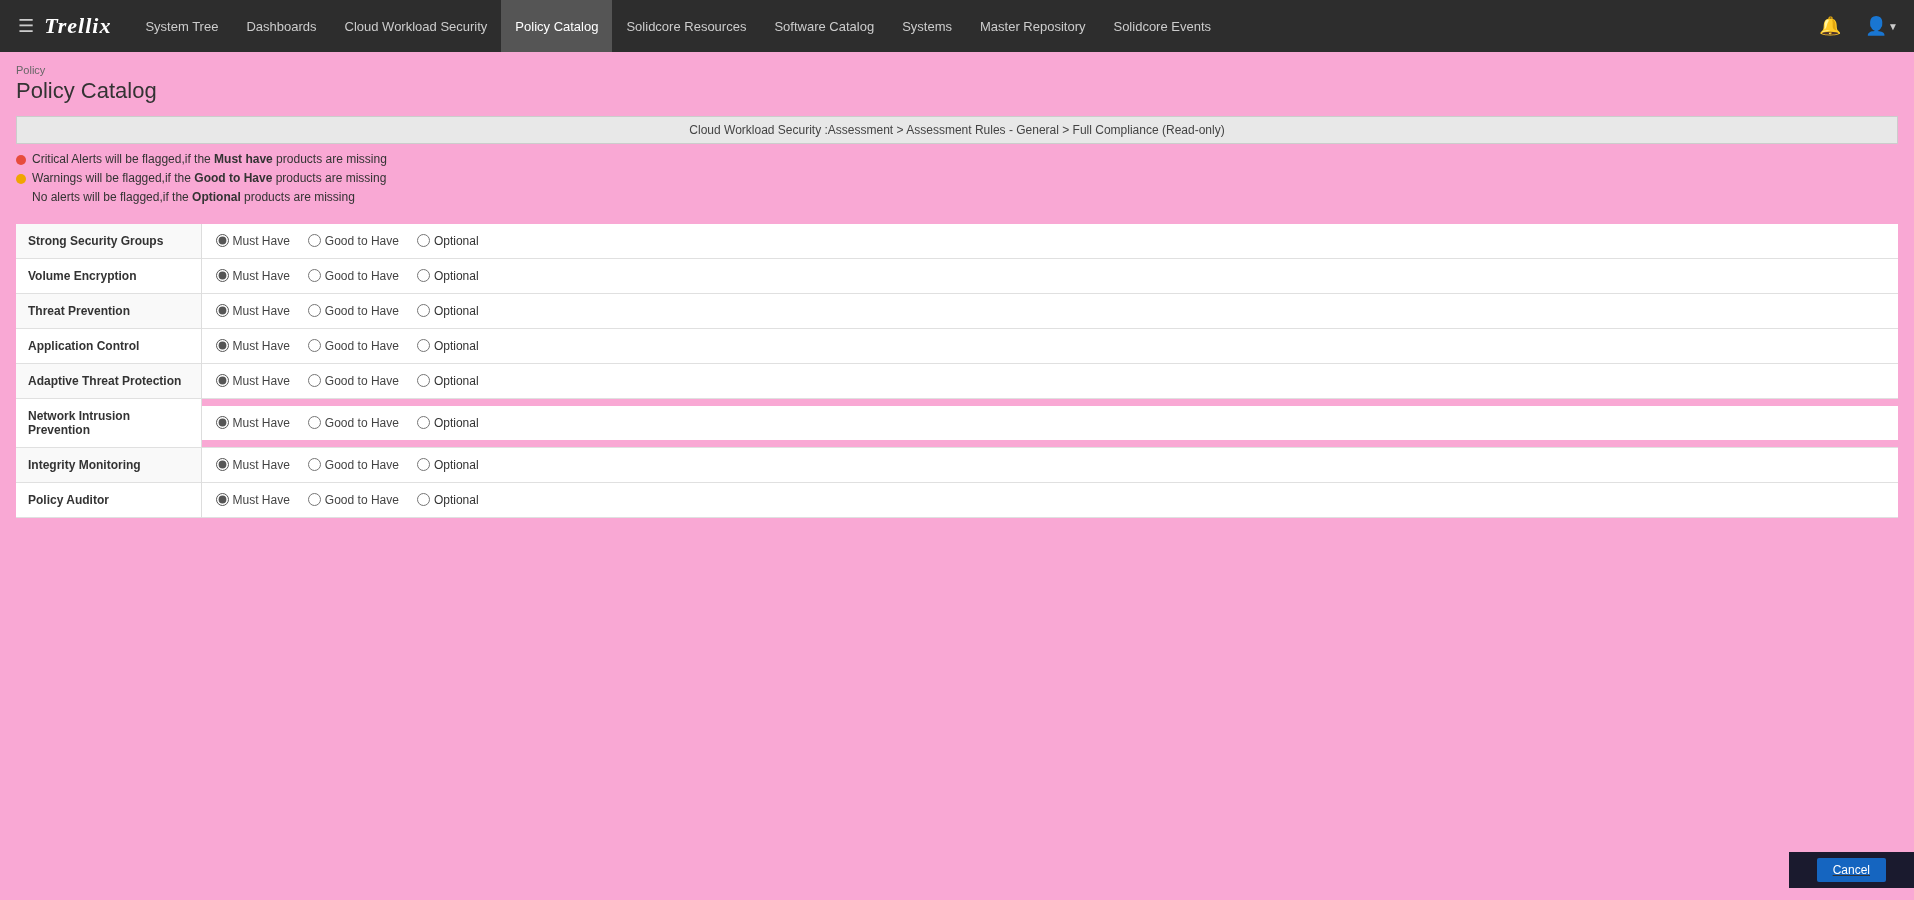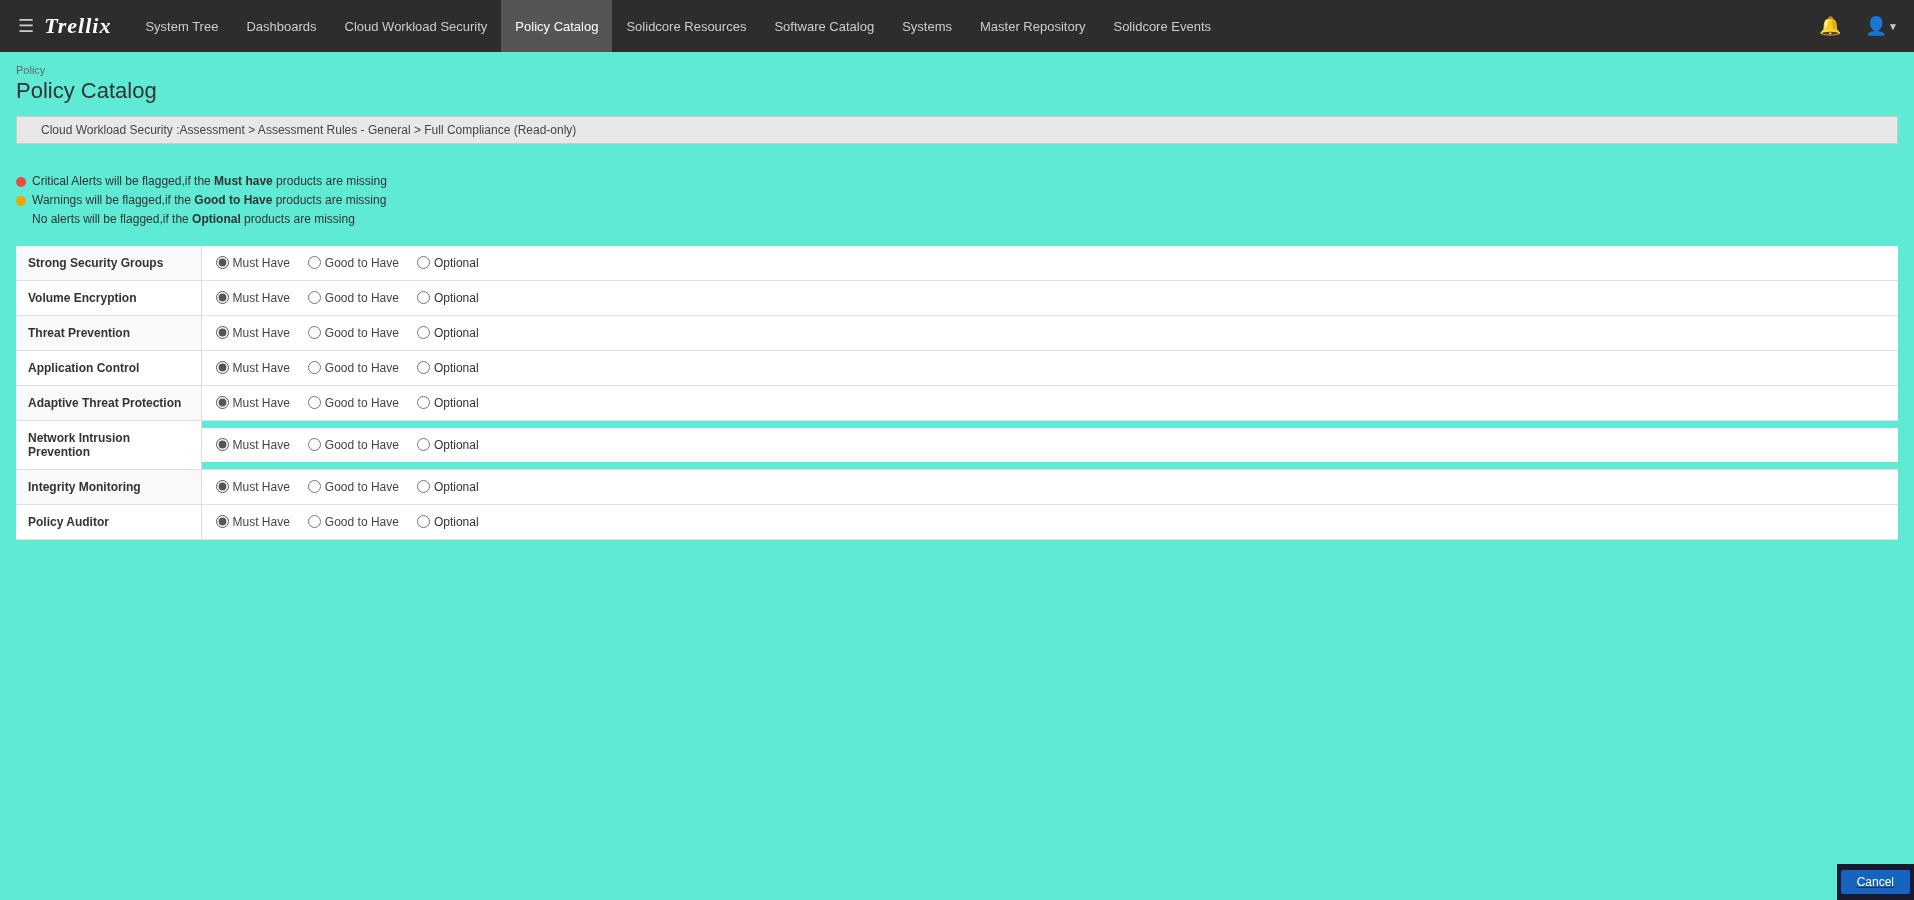--- a/index.html
+++ b/index.html
@@ -73,43 +73,44 @@
       cursor: pointer;
       font-size: 18px;
       padding: 4px 8px;
       display: flex;
       align-items: center;
     }
 
     
     .page-container {
       padding: 12px 16px;
-      background: #5eead4;
+      background: #f9a8d4;
       min-height: calc(100vh - 52px);
     }
     .breadcrumb-label {
       font-size: 11px;
       color: #666;
       margin-bottom: 2px;
     }
     .page-title {
       font-size: 22px;
       color: #333;
       font-weight: normal;
       margin-bottom: 12px;
     }
 
     
     .breadcrumb-bar {
       background: #e8e8e8;
       border: 1px solid #ccc;
-      padding: 6px 24px;
+      padding: 6px 4px;
       font-size: 12px;
       color: #444;
-      margin-bottom: 28px;
+      margin-bottom: 6px;
+      text-align: center;
     }
 
     
     .info-messages {
       margin-bottom: 16px;
       font-size: 12px;
     }
     .info-row {
       display: flex;
       align-items: center;
@@ -162,24 +163,24 @@
       accent-color: #555;
       cursor: pointer;
       width: 13px;
       height: 13px;
     }
     .optional-label { color: #333; }
 
     
     .bottom-bar {
       position: fixed;
-      bottom: 0;
+      bottom: 12px;
       right: 0;
       background: #1a1a2e;
-      padding: 6px 4px;
+      padding: 6px 28px;
       display: flex;
       gap: 8px;
       text-decoration: underline;
     }
     .cancel-btn {
       background: #1565c0;
       color: #fff;
       border: none;
       padding: 5px 16px;
       font-size: 12px;

